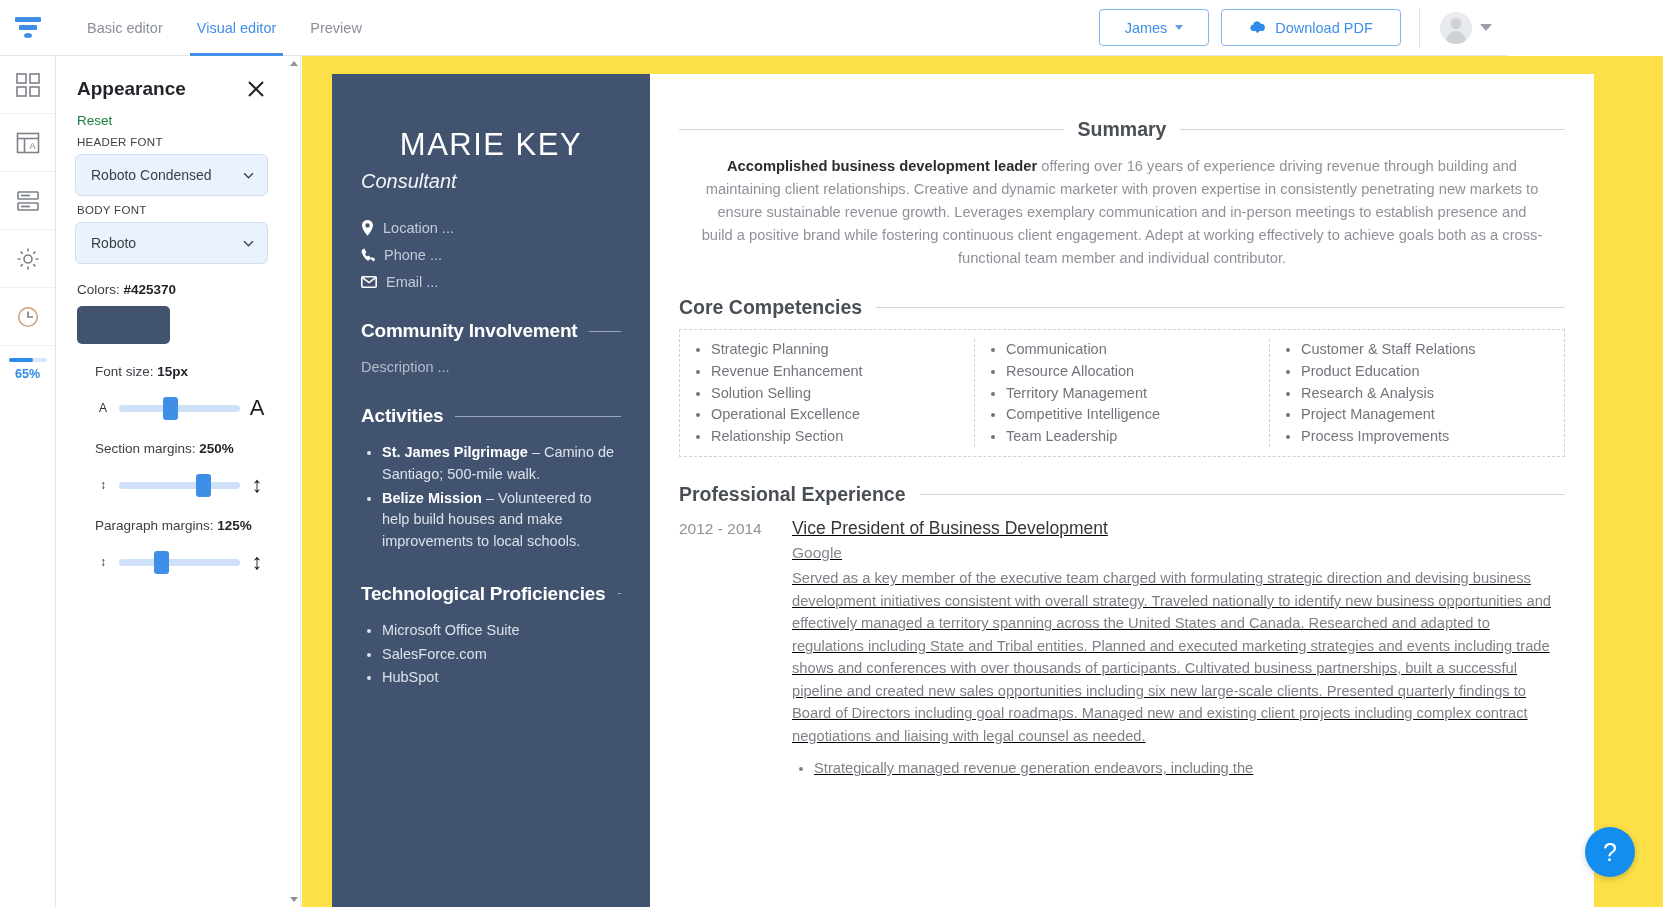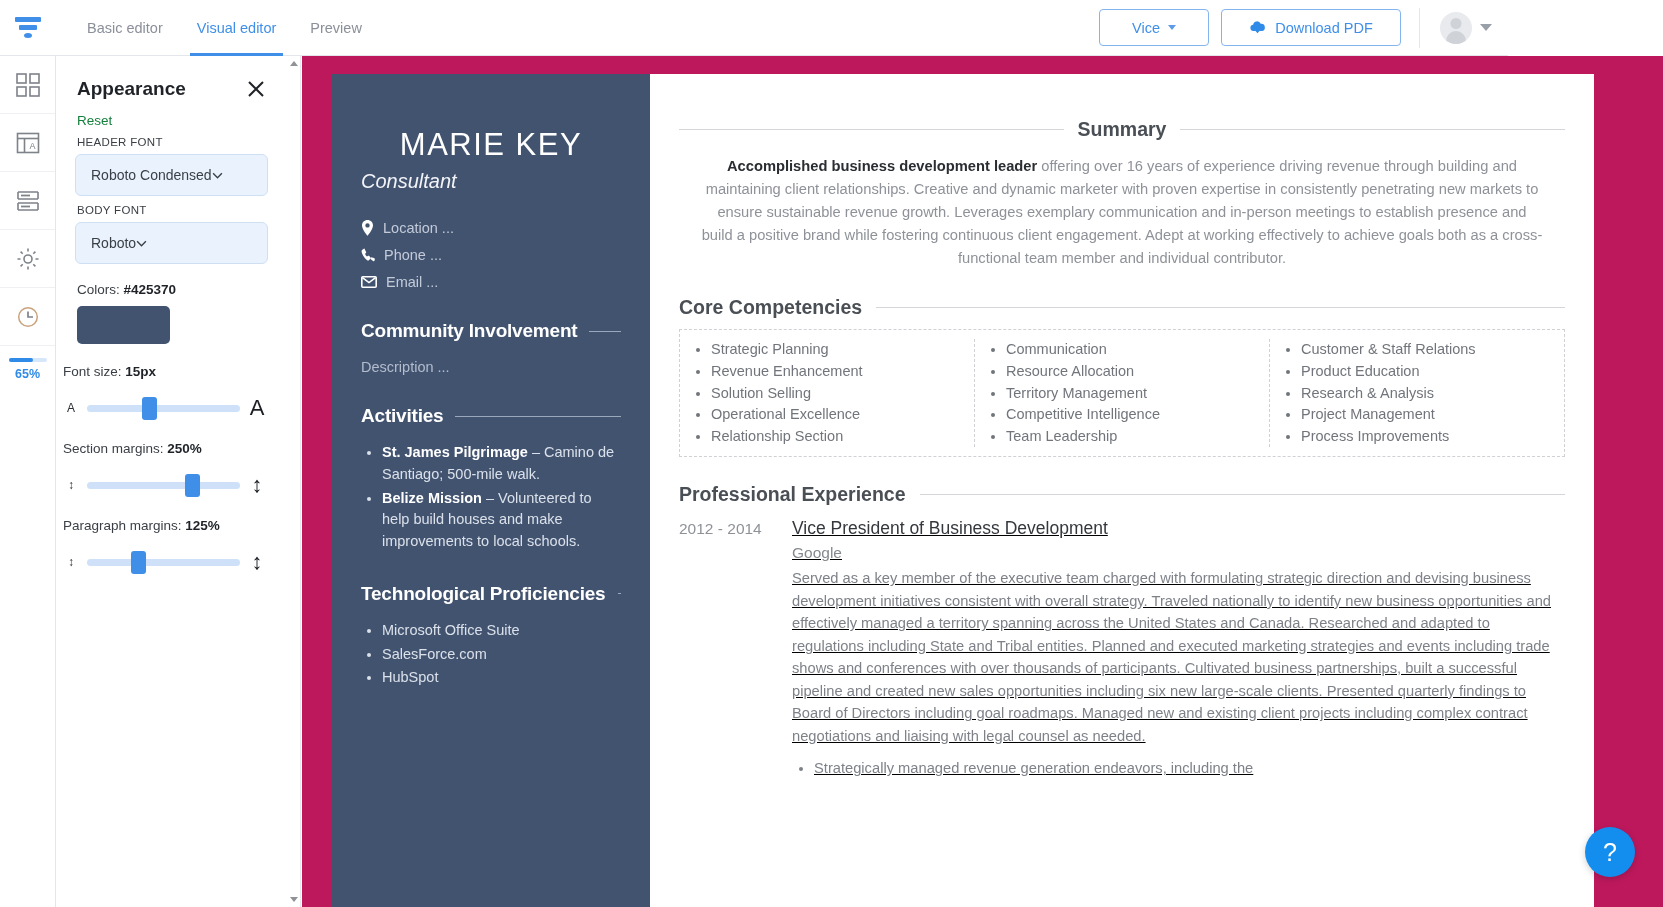--- a/index.html
+++ b/index.html
@@ -137,35 +137,35 @@
     padding: 13px 20px 0 20px; font-size: 13.5px; color: #15803d; cursor: pointer;
   }
   .field-label {
     padding: 8px 20px 4px 20px;
     font-size: 11.5px; letter-spacing: .3px; color: #3b4046;
   }
   .select {
     margin: 2px 18px 0 18px;
     height: 42px; border-radius: 6px;
     background: #e9f2fd; border: 1px solid #cfe0f5;
-    display: flex; align-items: center; 
+    display: flex; align-items: center; justify-content: space-between;
     padding: 0 13px 0 15px; cursor: pointer;
   }
   .select span { font-size: 14px; color: #3b4046; }
   .chev {
     width: 11px; height: 7px;
   }
   .colors-row { padding: 18px 20px 0 20px; font-size: 13.5px; color: #3b4046; }
   .colors-row b { color: #1f2328; }
   .swatch {
     margin: 9px 0 0 20px;
     width: 93px; height: 38px; border-radius: 5px;
     cursor: pointer;
   }
-  .slider-group { padding: 20px 20px 0 6px; }
+  .slider-group { padding: 20px 20px 0 38px; }
   .slider-label { font-size: 13.5px; color: #3b4046; margin-bottom: 16px; }
   .slider-label b { color: #1f2328; }
   .slider-row { display: flex; align-items: center; gap: 8px; }
   .slider-track-wrap {
     flex: 1; position: relative; height: 22px; display: flex; align-items: center;
     cursor: pointer;
   }
   .slider-track {
     width: 100%; height: 7px; border-radius: 4px; background: #cfe1f8;
   }
@@ -198,21 +198,21 @@
   .tri-dn {
     width: 0; height: 0;
     border-left: 4px solid transparent; border-right: 4px solid transparent;
     border-top: 5px solid #8f9296;
   }
 
   
   .canvas {
     position: absolute; left: 302px; top: 56px;
     width: 1361px; height: 851px;
-    background: #be185d;
+    background: #fde047;
     overflow: hidden;
   }
   .page {
     position: absolute; left: 30px; top: 18px;
     width: 1262px; height: 1400px;
     background: #ffffff;
     display: flex;
   }
   .page-left {
     width: 318px;
@@ -338,21 +338,21 @@
     <div class="tab active">
       <span>Visual editor</span>
     </div>
     <div class="tab">
       <span>Preview</span>
     </div>
   </div>
 
   <div class="topbar-right">
     <div class="btn-outline btn-share">
-      <span>Vice</span>
+      <span>James</span>
       <span class="caret-d"></span>
     </div>
     <div class="btn-outline btn-dl">
       <svg class="dl-icon" viewBox="0 0 20 20">
         <path d="M5.2 14.2a3.7 3.7 0 0 1-.3-7.37 4.6 4.6 0 0 1 8.85-1.1A3.5 3.5 0 0 1 15 14.2h-2.2v-2.4h1.6L10 16.8l-4.4-5h1.6v2.4z" fill="#2f8ae8"></path>
       </svg>
       <span>Download PDF</span>
     </div>
     <div class="avatar-wrap">
       <div class="avatar"></div>

